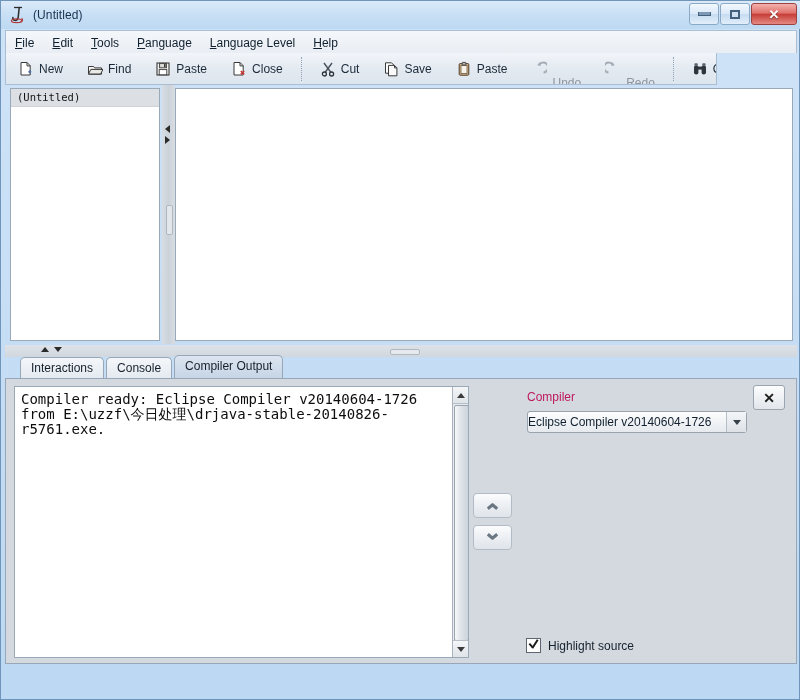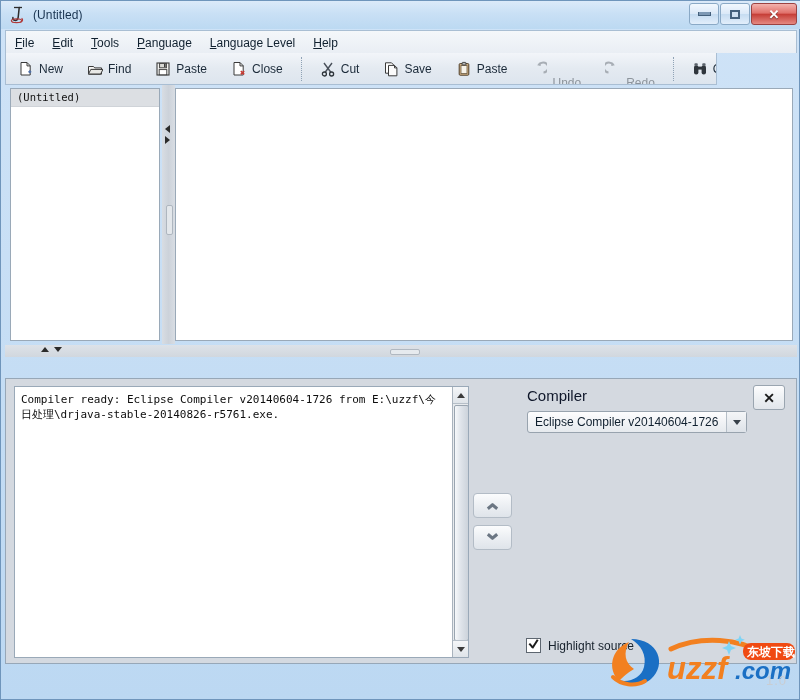--- a/index.html
+++ b/index.html
@@ -200,21 +200,21 @@
   .output-box {
     position: absolute; left: 8px; top: 7px;
     width: 455px; height: 272px;
     background: #fff;
     border: 1px solid #9aa9b8;
     box-sizing: border-box;
     overflow: hidden;
   }
   .output-text {
     font-family: "DejaVu Sans Mono", monospace;
-    font-size: 11px; line-height: 15px; color: #0d0d0d;
+    font-size: 14px; line-height: 15px; color: #0d0d0d;
     padding: 5px 6px; margin: 0;
     width: 425px;
     word-wrap: break-word; white-space: pre-wrap;
   }
   .vscroll {
     position: absolute; right: 0; top: 0;
     width: 16px; height: 100%;
     background: #e8ebee;
     border-left: 1px solid #a9b3bd;
     box-sizing: border-box;
@@ -250,39 +250,39 @@
   }
   .chev::before, .chev::after {
     content:''; position:absolute; width: 7px; height: 3px; background: #6b7683;
   }
   .chev.up::before { left:0; top:3px; transform: rotate(-40deg); }
   .chev.up::after { right:0; top:3px; transform: rotate(40deg); }
   .chev.down::before { left:0; top:1px; transform: rotate(40deg); }
   .chev.down::after { right:0; top:1px; transform: rotate(-40deg); }
 
   .compiler-section { position: absolute; left: 521px; top: 8px; width: 262px; }
-  .compiler-label { font-size: 15px; color: #0f172a; }
+  .compiler-label { font-size: 12px; color: #be185d; }
   .close-btn {
     position: absolute; right: 4px; top: -2px;
     width: 30px; height: 23px;
     background: linear-gradient(to bottom, #fdfdfe 0%, #eef1f4 50%, #e2e6eb 100%);
     border: 1px solid #9aa5b0; border-radius: 3px;
     display: flex; align-items: center; justify-content: center;
   }
   .close-x { font-size: 14px; font-weight: bold; color: #1a1a1a; line-height: 1; }
   .combo {
     position: absolute; left: 0; top: 24px;
     width: 220px; height: 22px;
     background: linear-gradient(to bottom, #fdfdfe 0%, #f0f2f5 55%, #e6eaee 100%);
     border: 1px solid #98a3ae; border-radius: 3px;
     display: flex; align-items: center;
     box-sizing: border-box;
   }
   .combo-text {
-    font-size: 12px; color: #10202f; padding-left: 7px; flex: 1;
+    font-size: 12px; color: #10202f; flex: 1;
     white-space: nowrap; overflow: hidden;
   }
   .combo-arrow {
     width: 19px; height: 20px; flex: none;
     border-left: 1px solid #b5bec7;
     background: linear-gradient(to bottom, #f4f6f8, #dde2e8);
     display: flex; align-items: center; justify-content: center;
   }
   .tri-combo { width:0;height:0;border-left:4px solid transparent;border-right:4px solid transparent;border-top:5px solid #38414a; }
 
@@ -510,20 +510,31 @@
   </div>
 
   <div class="hsplit">
     <div class="hsplit-arrows">
       <span class="tri-up"></span>
       <span class="tri-down"></span>
     </div>
     <div class="hsplit-grip"></div>
   </div>
 
+  <div class="tabstrip">
+    <div class="tab">
+      <span>Interactions</span>
+    </div>
+    <div class="tab">
+      <span>Console</span>
+    </div>
+    <div class="tab active">
+      <span>Compiler Output</span>
+    </div>
+  </div>
 
   <div class="bottom-panel">
 
     <div class="output-box">
       <p class="output-text">Compiler ready: Eclipse Compiler v20140604-1726 from E:\uzzf\今日处理\drjava-stable-20140826-r5761.exe.</p>
       <div class="vscroll">
         <div class="vs-btn">
           <span class="tri-s-up"></span>
         </div>
         <div class="vs-thumb"></div>
@@ -556,33 +567,15 @@
     </div>
   </div>
 
   <div class="highlight-row">
     <span class="checkbox">
       <span class="tick"></span>
     </span>
     <span class="highlight-label">Highlight source</span>
   </div>
 
-  <div class="watermark">
-    <svg width="200" height="72" viewBox="0 0 200 72">
-      <path d="M18 52 C6 40 10 20 28 13 C22 24 24 34 33 40 C26 44 22 48 18 52 z" fill="#f28020"></path>
-      <path d="M30 10 C58 10 66 36 50 50 C40 59 22 58 14 50 C26 55 40 50 43 38 C46 26 40 16 30 10 z" fill="#1a6fc4"></path>
-      <path d="M12 48 C20 56 34 58 44 52" fill="none" stroke="#f28020" stroke-width="4" stroke-linecap="round"></path>
-      <path d="M70 20 C100 6 140 10 160 24" fill="none" stroke="#f28020" stroke-width="5" stroke-linecap="round"></path>
-      <path d="M156 16 L166 26 L152 30 z" fill="#f28020"></path>
-      <text x="66" y="50" font-family="Liberation Sans, sans-serif" font-size="31" font-weight="bold" font-style="italic" fill="#f28020">uzzf</text>
-      <text x="134" y="50" font-family="Liberation Sans, sans-serif" font-size="24" font-weight="bold" font-style="italic" fill="#1a6fc4">.com</text>
-      <rect x="142" y="14" width="52" height="17" rx="8" fill="#f04a12"></rect>
-      <text x="146" y="27" font-family="DejaVu Sans, sans-serif" font-size="12" font-weight="bold" fill="#ffffff">东坡下载</text>
-      <g fill="#7fd4f5">
-        <path d="M128 12 l2 5 l5 2 l-5 2 l-2 5 l-2 -5 l-5 -2 l5 -2 z"></path>
-        <path d="M139 6 l1.4 3.4 l3.4 1.4 l-3.4 1.4 l-1.4 3.4 l-1.4 -3.4 l-3.4 -1.4 l3.4 -1.4 z"></path>
-      </g>
-    </svg>
-    <span class="wm-ver">1.0</span>
-  </div>
 
 
 </div>
 
 </body></html>

